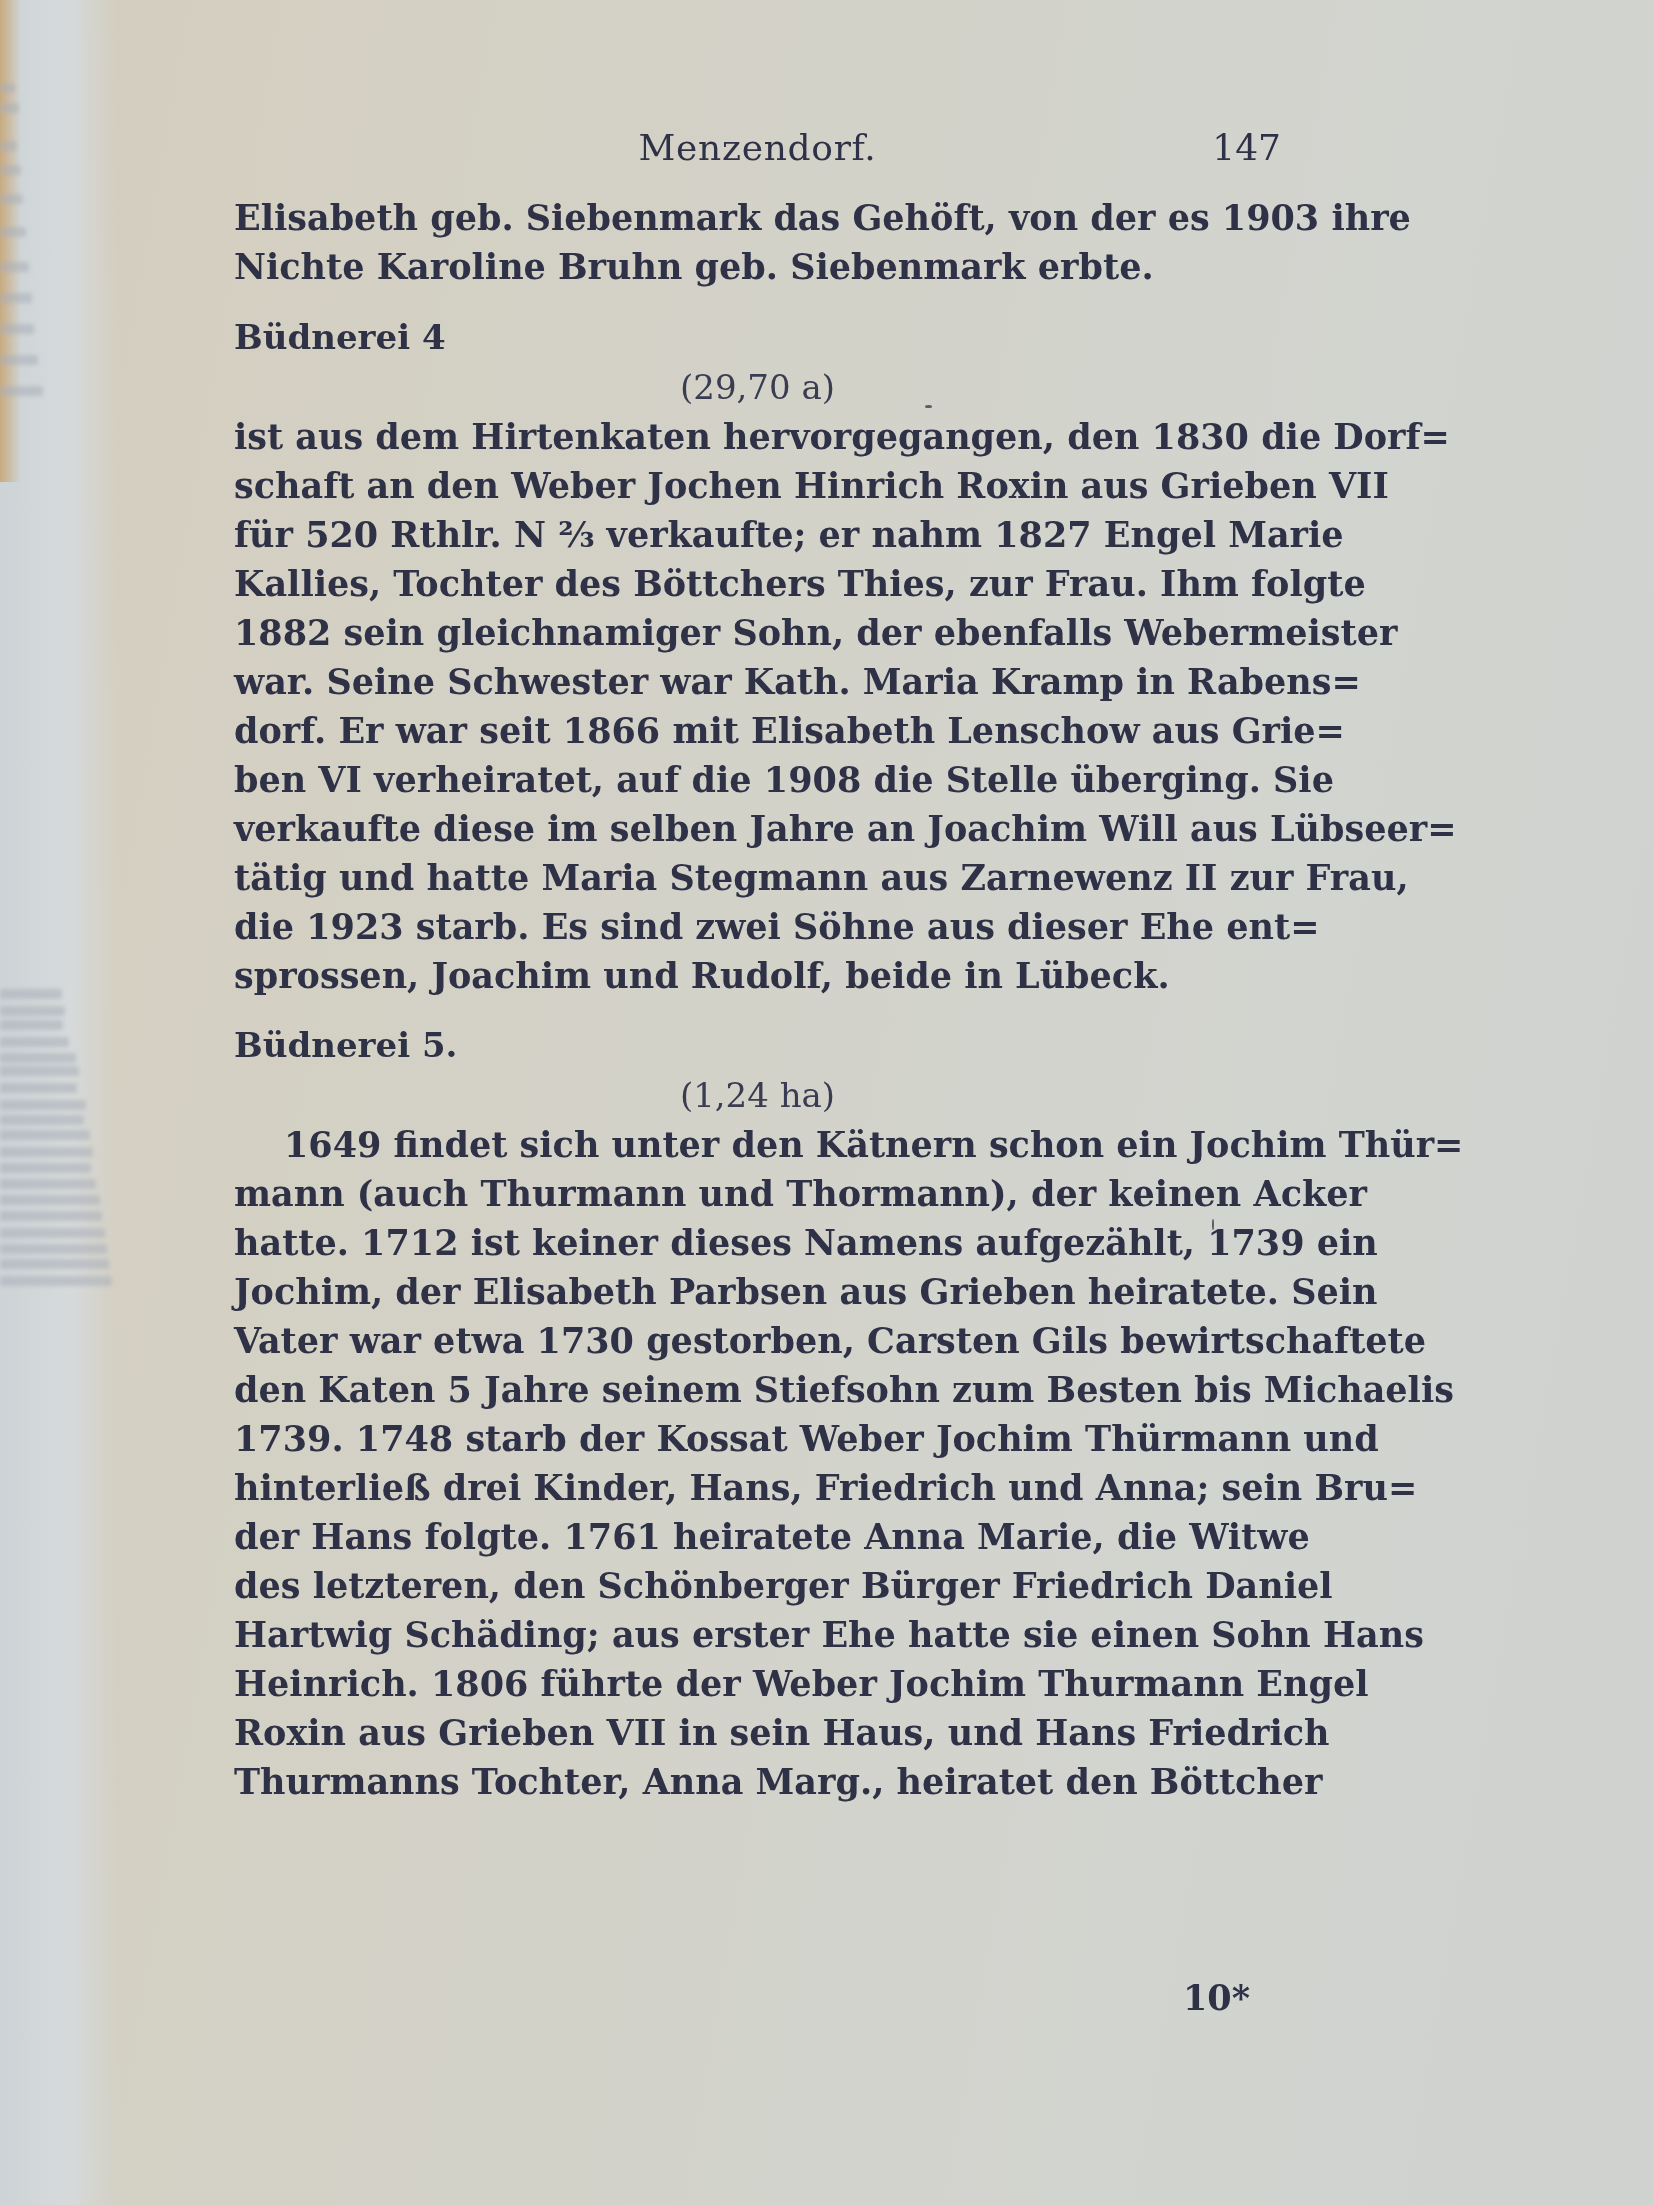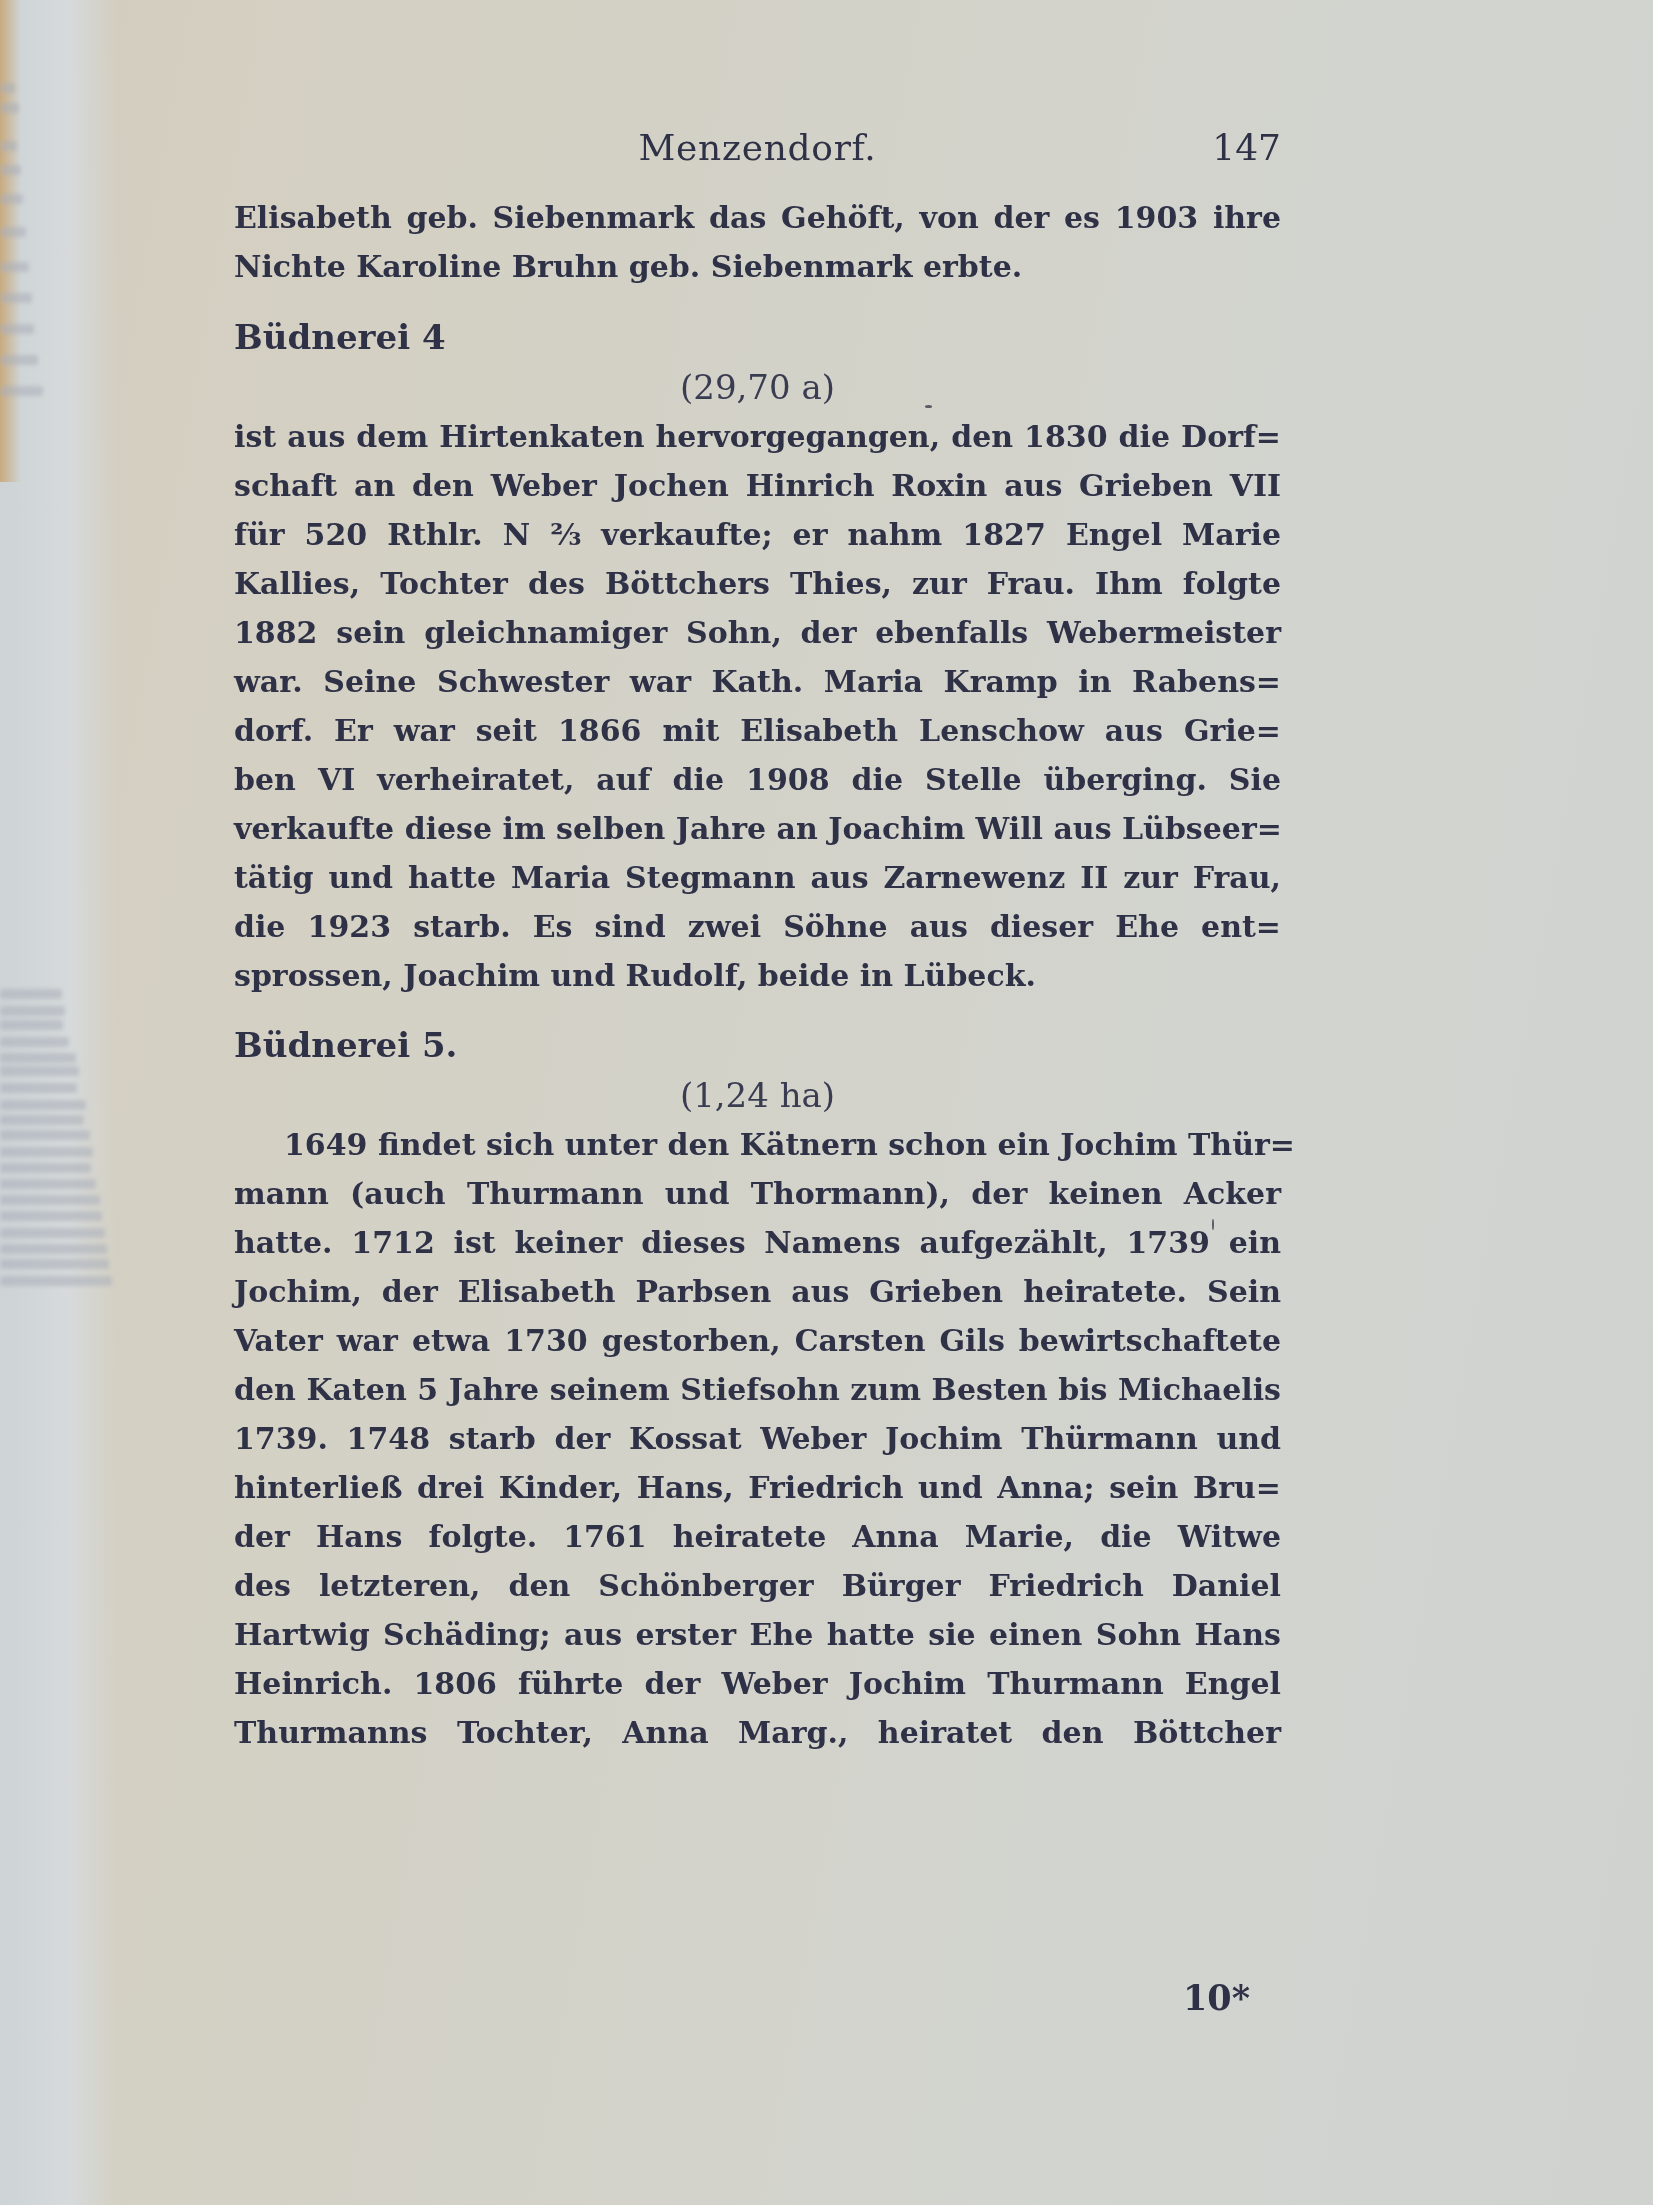--- a/index.html
+++ b/index.html
@@ -54,21 +54,21 @@
       text-align: center;
       top: 9.6px;
       letter-spacing: 0.7px;
     }
     .running-head .pageno {
       position: absolute;
       right: 0;
       top: 9.6px;
     }
     .para {
-      font-size: 30px;
+      font-size: 35px;
       line-height: 49px;
       text-align: justify;
       font-weight: bold;
       margin: 0;
     }
     .para .line {
       display: block;
       text-align: justify;
       text-align-last: justify;
       white-space: nowrap;
@@ -177,20 +177,21 @@
     <span class="line">hatte.  1712 ist keiner dieses Namens aufgezählt, 1739 ein</span>
     <span class="line">Jochim, der Elisabeth Parbsen aus Grieben heiratete.  Sein</span>
     <span class="line">Vater war etwa 1730 gestorben, Carsten Gils bewirtschaftete</span>
     <span class="line">den Katen 5 Jahre seinem Stiefsohn zum Besten bis Michaelis</span>
     <span class="line">1739.  1748 starb der Kossat Weber Jochim Thürmann und</span>
     <span class="line">hinterließ drei Kinder, Hans, Friedrich und Anna; sein Bru=</span>
     <span class="line">der Hans folgte.  1761 heiratete Anna Marie, die Witwe</span>
     <span class="line">des letzteren, den Schönberger Bürger Friedrich Daniel</span>
     <span class="line">Hartwig Schäding; aus erster Ehe hatte sie einen Sohn Hans</span>
     <span class="line">Heinrich.  1806 führte der Weber Jochim Thurmann Engel</span>
+    <span class="line">Roxin aus Grieben VII in sein Haus, und Hans Friedrich</span>
     <span class="line">Thurmanns Tochter, Anna Marg., heiratet den Böttcher</span>
   </p>
 
 </div>
 
 <div class="signature" style="top:1977px; right:403px;">10*</div>
 
 <div class="dot" style="left:925px; top:405px; width:6.9px; height:3.4px;"></div>
 <div class="dot" style="left:1212px; top:1219px; width:2.1px; height:11px;"></div>
 

